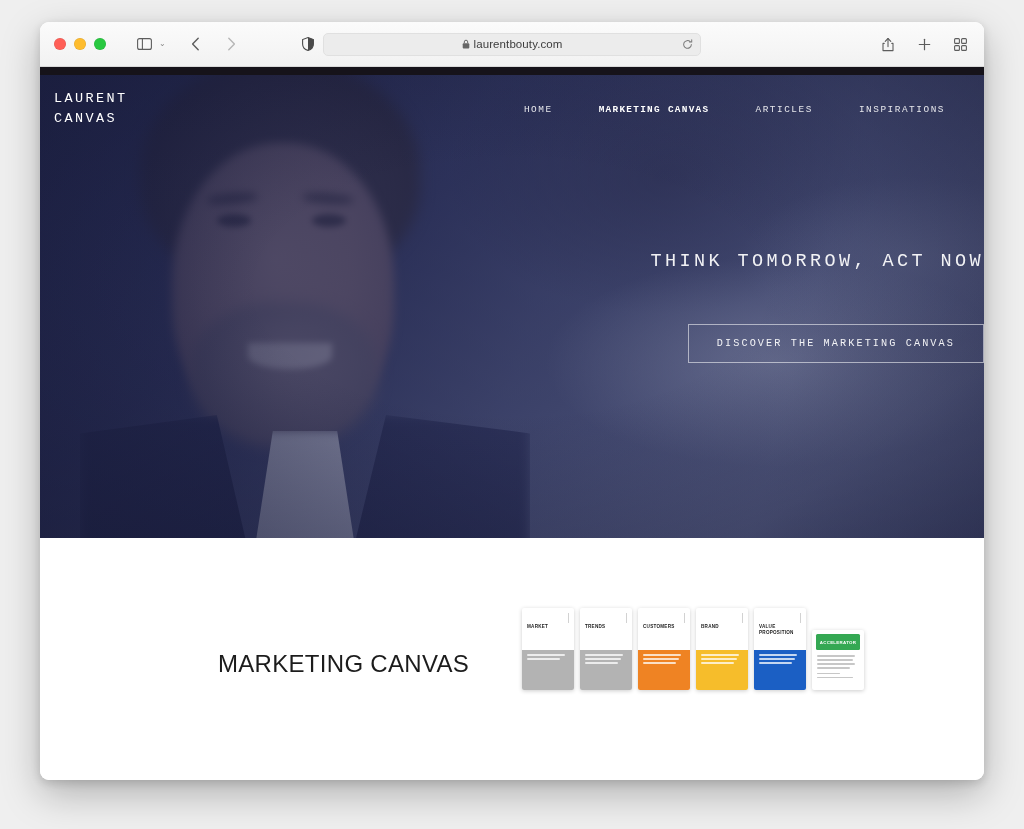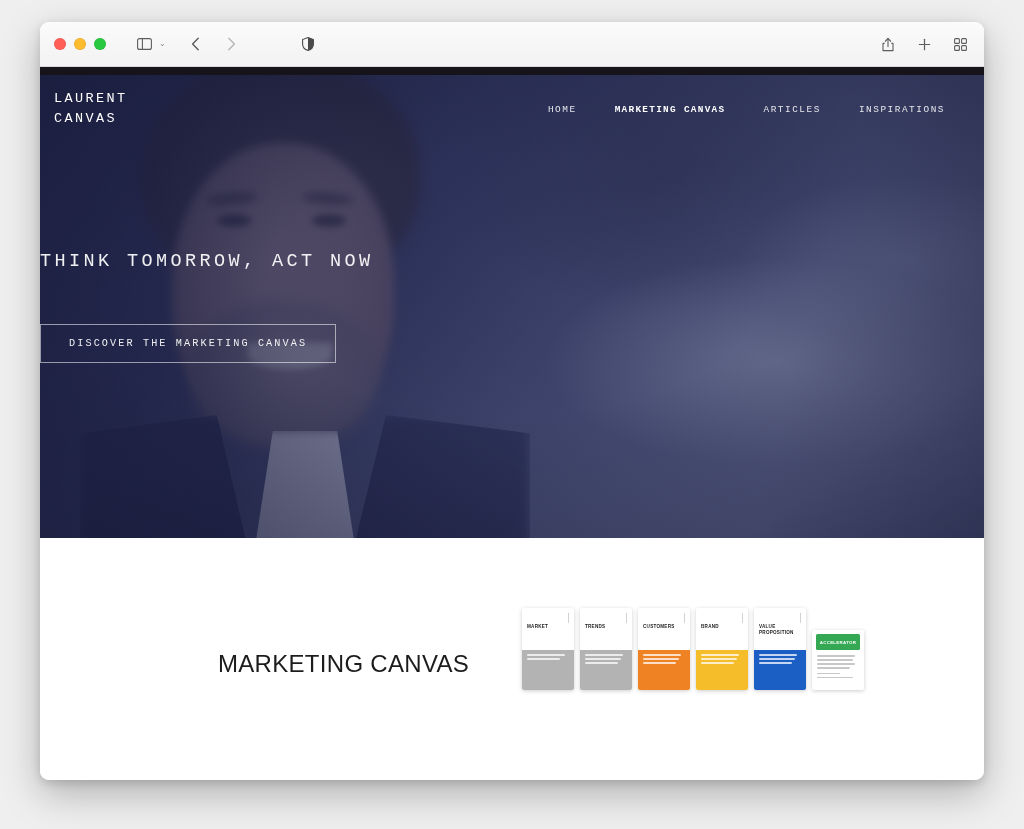--- a/index.html
+++ b/index.html
@@ -235,21 +235,21 @@
     letter-spacing: 2.4px;
     line-height: 1.45;
     font-weight: 400;
   }
   .logo-line { display: block; white-space: nowrap; }
 
   .nav {
     margin-left: auto;
     display: flex;
     align-items: center;
-    gap: 4px;
+    gap: 12px;
   }
   .nav-item {
     color: rgba(255,255,255,0.88);
     font-size: 9.4px;
     letter-spacing: 1.55px;
     text-transform: uppercase;
     padding: 0 17px;
     white-space: nowrap;
   }
   .nav-item.active { color: #fff; font-weight: bold; letter-spacing: 1.3px; }
@@ -263,21 +263,21 @@
     padding: 10px 18px;
     white-space: nowrap;
   }
 
   
   .hero-copy {
     position: absolute;
     left: 0; right: 0; top: 0; bottom: 0;
     display: flex;
     flex-direction: column;
-    align-items: flex-start;
+    align-items: flex-end;
     justify-content: center;
     z-index: 5;
   }
   .eyebrow {
     color: rgba(255,255,255,0.93);
     font-size: 18.5px;
     letter-spacing: 3.4px;
     text-transform: uppercase;
     font-weight: 300;
     margin-bottom: 14px;
@@ -427,20 +427,37 @@
       </span>
     </div>
 
     <span class="tb-icon shield-icon" style="position:absolute;left:258px;">
       <svg width="12" height="14" viewBox="0 0 12 14">
         <path d="M6 0.6 L11.4 2.6 V7 C11.4 10.2 9 12.6 6 13.4 C3 12.6 0.6 10.2 0.6 7 V2.6 Z" fill="none" stroke="#4a4a4a" stroke-width="1.1"></path>
         <path d="M6 0.6 L11.4 2.6 V7 C11.4 10.2 9 12.6 6 13.4 Z" fill="#4a4a4a"></path>
       </svg>
     </span>
 
+    <div class="url-wrap">
+      <div class="url-bar">
+        <span class="lock-icon">
+          <svg width="8" height="10" viewBox="0 0 8 10" fill="none" stroke="currentColor" stroke-width="1">
+            <rect x="0.7" y="4.2" width="6.6" height="5.2" rx="1" fill="currentColor" stroke="none"></rect>
+            <path d="M2.3 4.2 V2.9 a1.7 1.7 0 0 1 3.4 0 V4.2"></path>
+          </svg>
+        </span>
+        <span class="url-text">laurentbouty.com</span>
+        <span class="reload-icon">
+          <svg width="11" height="11" viewBox="0 0 12 12" fill="none" stroke="currentColor" stroke-width="1.1" stroke-linecap="round">
+            <path d="M10.2 6 A4.2 4.2 0 1 1 8.9 2.9"></path>
+            <polyline points="10.6,0.9 10.6,3.4 8.1,3.4"></polyline>
+          </svg>
+        </span>
+      </div>
+    </div>
 
     <div class="right-icons">
       <span class="tb-icon">
         <svg width="12" height="15" viewBox="0 0 12 15" fill="none" stroke="currentColor" stroke-width="1.1" stroke-linecap="round" stroke-linejoin="round">
           <path d="M3.2 4.4 L6 1.5 L8.8 4.4"></path>
           <line x1="6" y1="1.6" x2="6" y2="9.6"></line>
           <path d="M2.2 6.4 H1 V13.6 H11 V6.4 H9.8"></path>
         </svg>
       </span>
       <span class="tb-icon">

